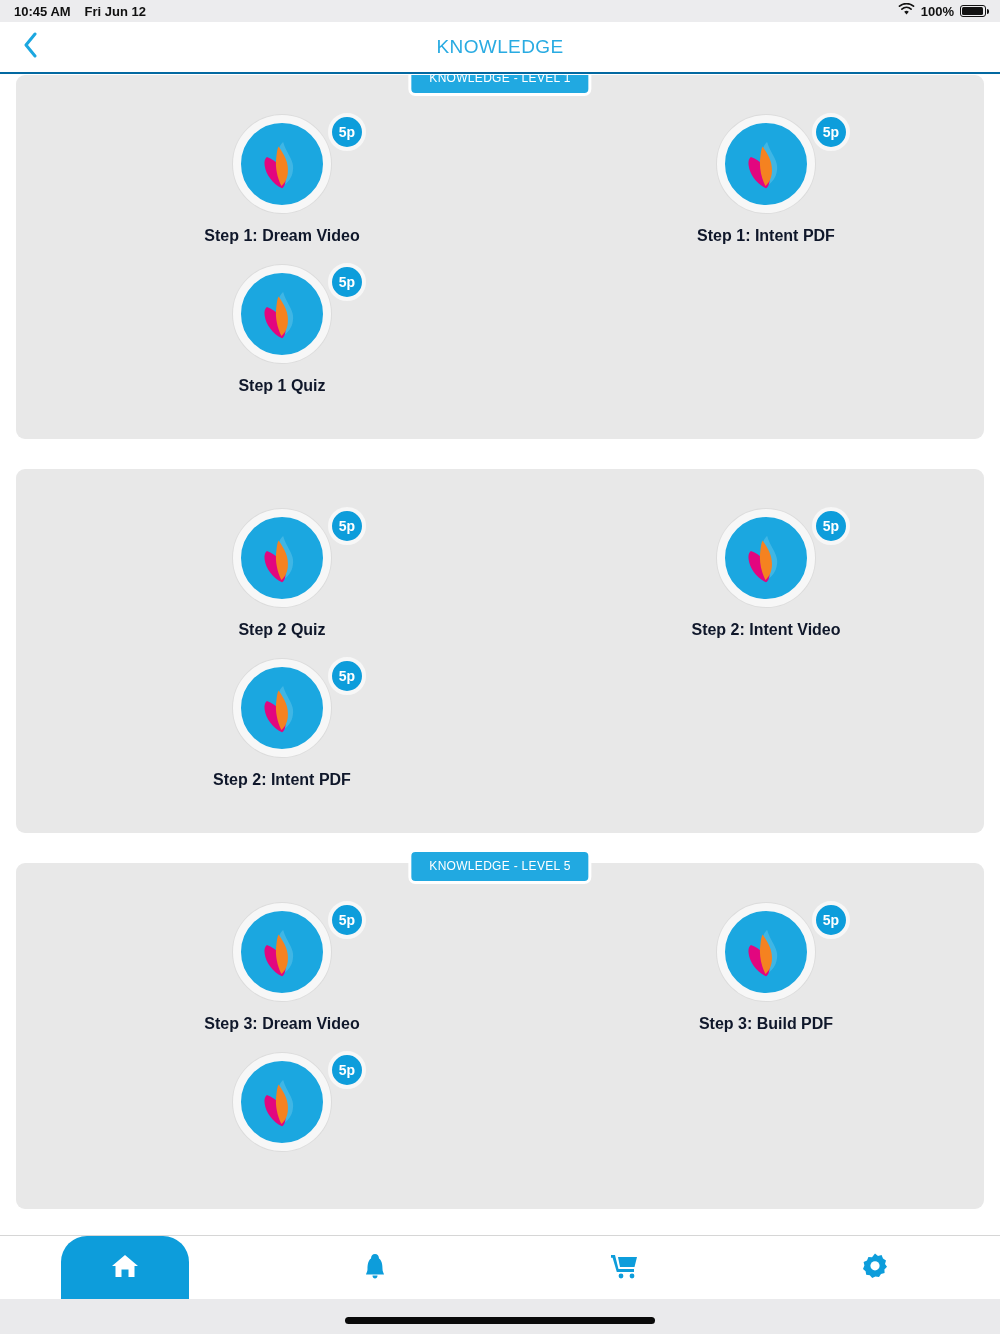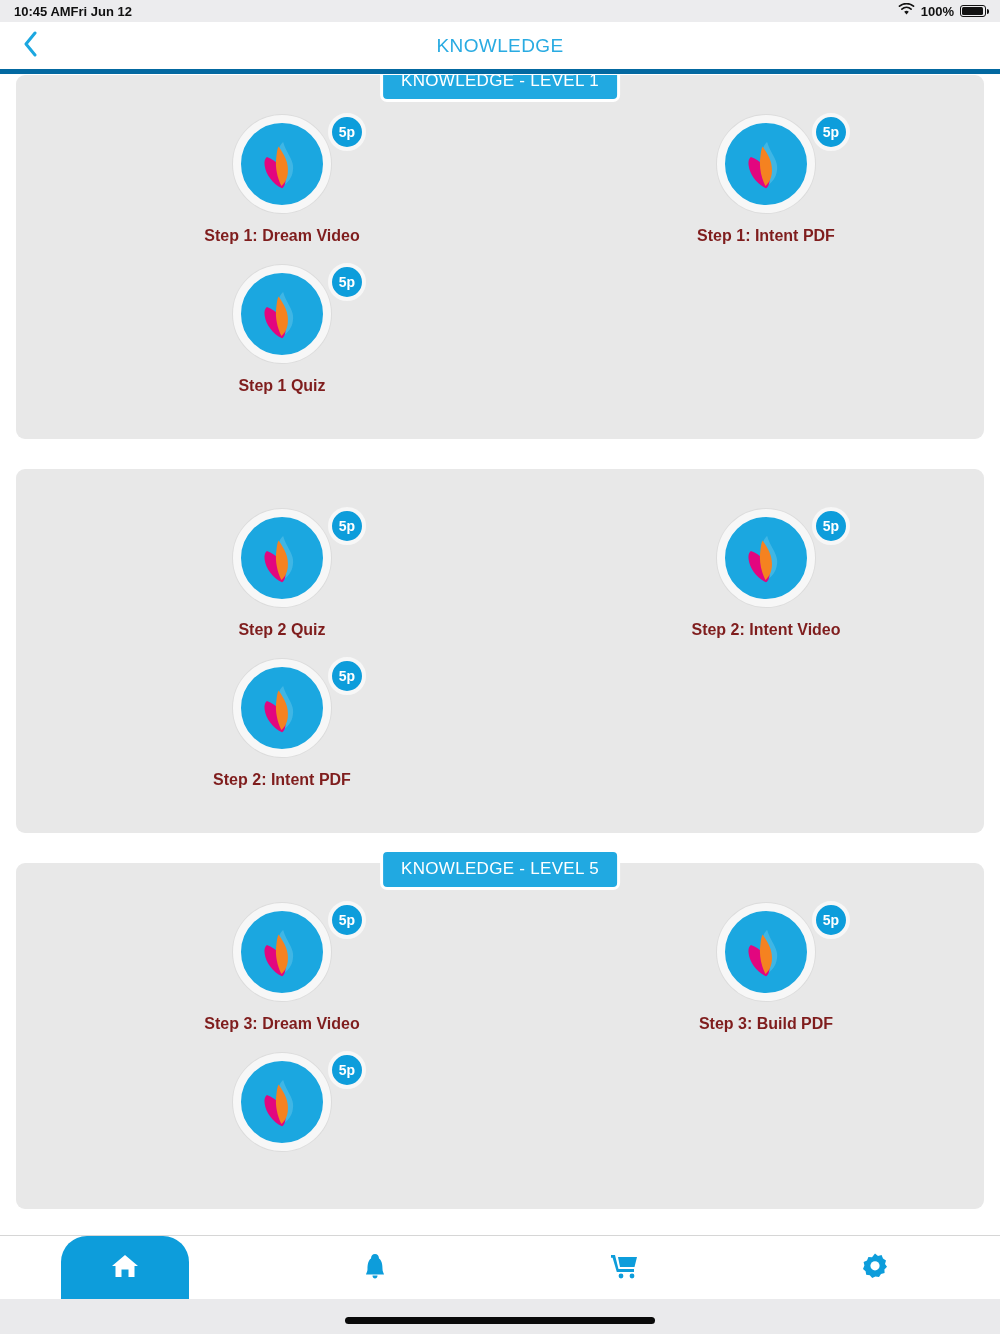--- a/index.html
+++ b/index.html
@@ -25,21 +25,21 @@
     width: 1000px;
     height: 22px;
     background: #ececee;
     display: flex;
     align-items: center;
     padding: 0 14px;
     font-size: 13px;
     font-weight: bold;
     color: #101010;
   }
-  .status-left { display: flex; align-items: flex-end; }
+  .status-left { display: flex; align-items: flex-end; gap: 14px; }
   .status-right {
     margin-left: auto;
     display: flex;
     align-items: center;
     gap: 6px;
   }
   .wifi-icon { display: block; }
   .battery {
     position: relative;
     width: 26px; height: 12px;
@@ -63,21 +63,21 @@
     border-radius: 1.5px;
   }
 
   
   .navbar {
     position: absolute;
     top: 22px; left: 0;
     width: 1000px;
     height: 52px;
     background: #ffffff;
-    border-bottom: 5px solid #0369a1;
+    border-bottom: 2px solid #0369a1;
     display: flex;
     align-items: center;
   }
   .nav-back {
     position: absolute;
     left: 10px;
     width: 42px; height: 42px;
     display: flex;
     align-items: center;
     justify-content: center;
@@ -108,21 +108,21 @@
     border-radius: 9px;
     padding: 40px 0 24px 0;
   }
   .level-badge {
     position: absolute;
     top: -14px;
     left: 50%;
     transform: translateX(-50%);
     background: #21a9e1;
     color: #ffffff;
-    font-size: 17px;
+    font-size: 12px;
     letter-spacing: 0.3px;
     padding: 7px 18px 8px 18px;
     border-radius: 7px;
     border: 3px solid #ffffff;
     white-space: nowrap;
   }
 
   .grid {
     display: flex;
     flex-wrap: wrap;
@@ -164,21 +164,21 @@
     font-size: 14px;
     font-weight: 600;
     display: flex;
     align-items: center;
     justify-content: center;
   }
   .tile-label {
     margin-top: 14px;
     font-size: 16px;
     font-weight: bold;
-    color: #7f1d1d;
+    color: #0f172a;
     text-align: center;
   }
 
   
   .tabbar {
     position: absolute;
     left: 0; bottom: 35px;
     width: 1000px;
     height: 64px;
     background: #ffffff;

